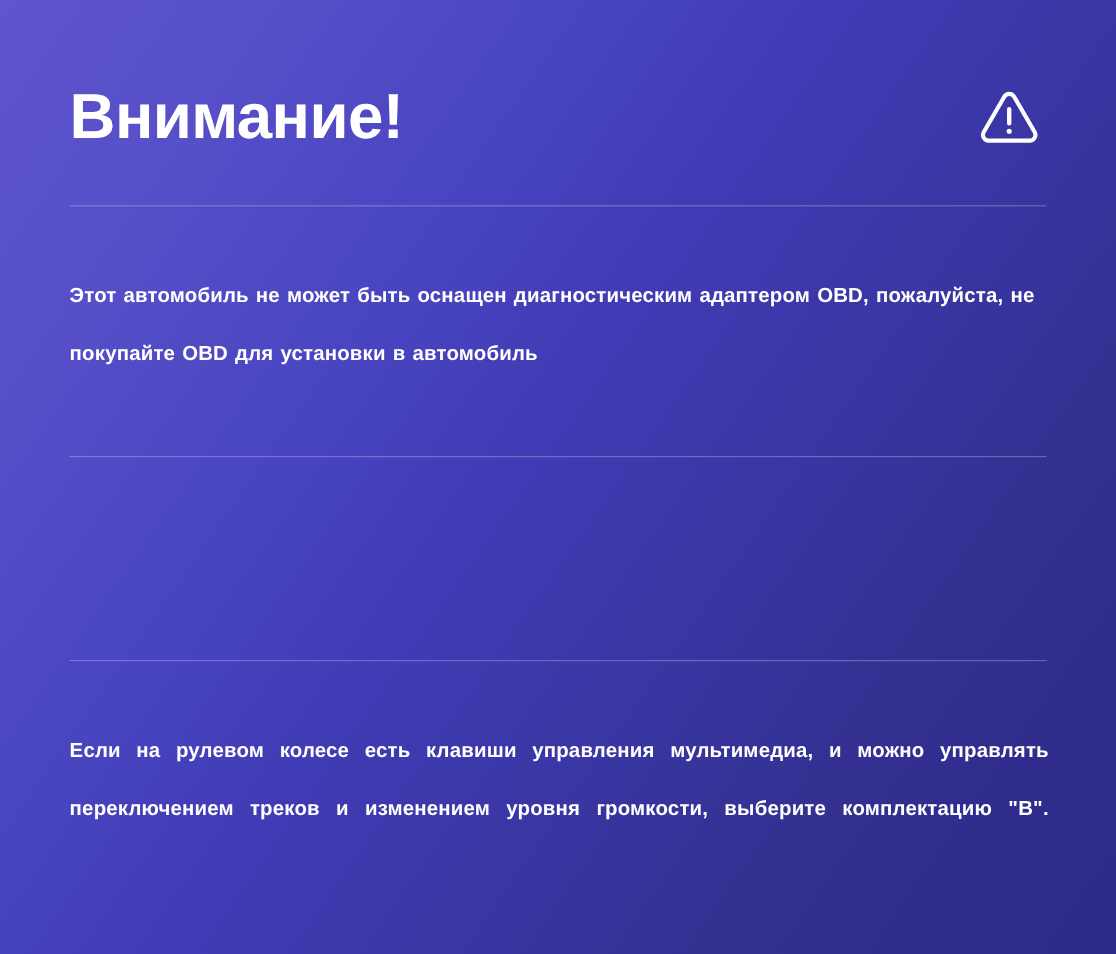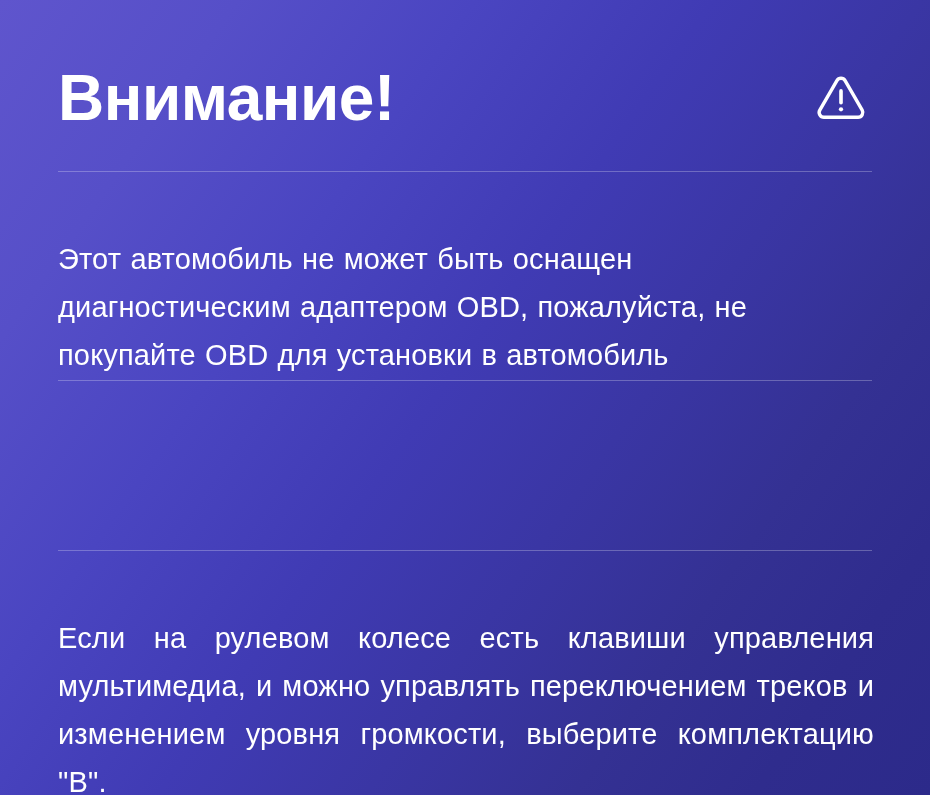--- a/index.html
+++ b/index.html
@@ -43,21 +43,21 @@
     top: 58px;
     width: 814px;
     height: 80px;
     display: flex;
     align-items: center;
     justify-content: space-between;
   }
 
   .banner-title {
     margin: 0;
-    font-size: 64px;
+    font-size: 53px;
     line-height: 80px;
     font-weight: 700;
     letter-spacing: -0.5px;
     color: #ffffff;
     white-space: nowrap;
   }
 
   .warning-icon {
     width: 54px;
     height: 54px;
@@ -78,23 +78,23 @@
   }
   .divider-1 { top: 171px; }
   .divider-2 { top: 380px; }
   .divider-3 { top: 550px; }
 
   
   .notice-block {
     position: absolute;
     left: 58px;
     width: 816px;
-    font-size: 29px;
+    font-size: 17px;
     line-height: 48px;
-    font-weight: 400;
+    font-weight: 700;
     letter-spacing: 0.15px;
     color: #ffffff;
     word-spacing: 1px;
   }
 
   .notice-block-1 { top: 206px; }
   .notice-block-2 { top: 416px; }
   .notice-block-3 {
     top: 585px;
     text-align: justify;

